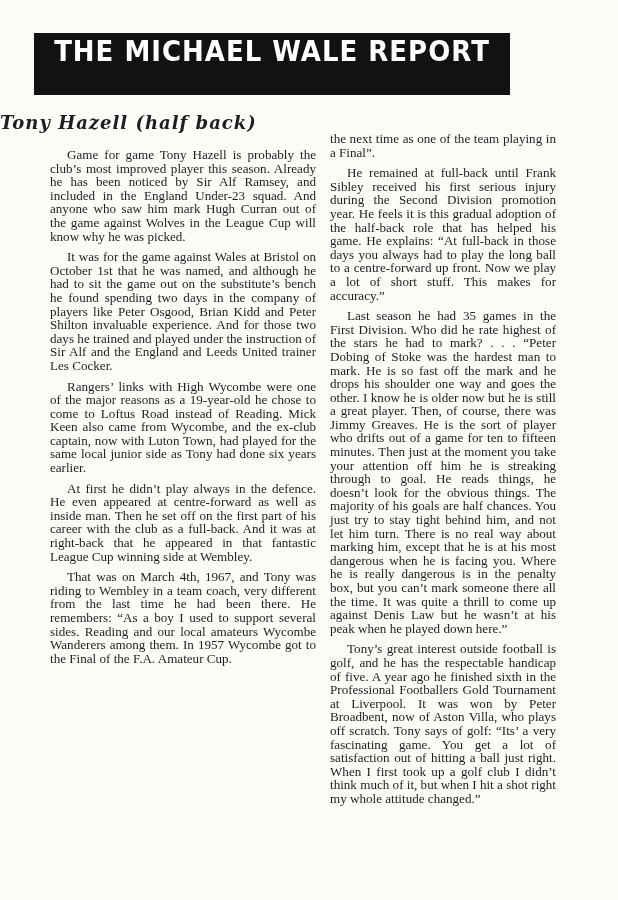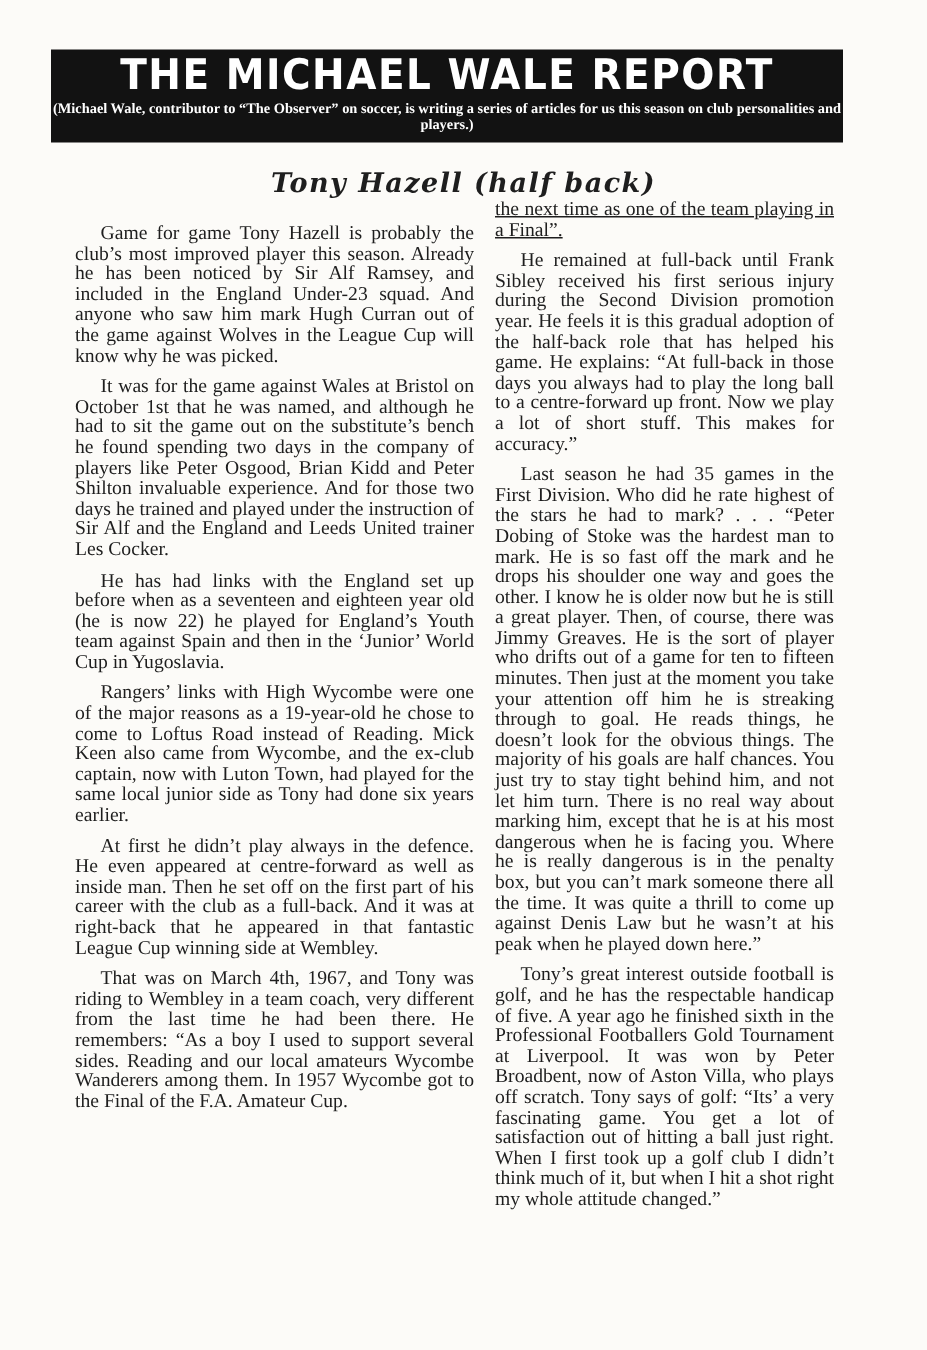--- a/index.html
+++ b/index.html
@@ -4,21 +4,21 @@
 <style>
   html, body { margin: 0; padding: 0; }
   body {
     width: 618px; height: 900px; overflow: hidden;
     background: #fcfbf8;
     font-family: "Liberation Serif", "DejaVu Serif", serif;
     color: #1e1e1e;
     position: relative;
   }
   .banner {
-    position: absolute; left: 34px; top: 33px; width: 528px; height: 62px;
+    position: absolute; left: 34px; top: 33px; width: 476px; height: 62px;
     background: #121212;
     color: #fff;
     text-align: center;
     box-sizing: border-box;
   }
   .banner-title {
     font-family: "DejaVu Sans", sans-serif;
     font-weight: bold;
     font-size: 26px;
     letter-spacing: 1px;
@@ -28,52 +28,50 @@
   }
   .banner-sub {
     font-family: "Liberation Serif", serif;
     font-weight: bold;
     font-size: 9.6px;
     line-height: 11px;
     margin-top: 2px;
   }
   .headline {
     position: absolute; left: 0; top: 112px; width: 618px;
-    text-align: center;
+    text-align: left;
     font-family: "DejaVu Serif", serif;
     font-weight: bold; font-style: italic;
     font-size: 18px;
     letter-spacing: 1px;
   }
   .col {
     position: absolute; top: 136px;
     font-size: 13.1px;
     line-height: 13.6px;
     text-align: justify;
     hyphens: manual;
   }
   .col-left { left: 50px; width: 266px; top: 148px; }
   .col-right { left: 330px; width: 226px; top: 132px; }
   .col p { margin: 0 0 7px 0; text-indent: 17px; }
-  .col p.noindent { text-indent: 0; text-decoration: underline; }
+  .col p.noindent { text-indent: 0; }
 </style>
 </head>
 <body>
 
 <div class="banner">
   <div class="banner-title">THE MICHAEL WALE REPORT</div>
-  <div class="banner-sub">(Michael Wale, contributor to “The Observer” on soccer, is writing a series of articles for us this season on club personalities and players.)</div>
 </div>
 
 <div class="headline">Tony Hazell (half back)</div>
 
 <div class="col col-left">
   <p>Game for game Tony Hazell is probably the club’s most improved player this season. Already he has been noticed by Sir Alf Ramsey, and included in the England Under-23 squad. And anyone who saw him mark Hugh Curran out of the game against Wolves in the League Cup will know why he was picked.</p>
   <p>It was for the game against Wales at Bristol on October 1st that he was named, and although he had to sit the game out on the substitute’s bench he found spending two days in the company of players like Peter Osgood, Brian Kidd and Peter Shilton invaluable experience. And for those two days he trained and played under the instruction of Sir Alf and the England and Leeds United trainer Les Cocker.</p>
-  <p>He has had links with the England set up before when as a seventeen and eighteen year old (he is now 22) he played for England’s Youth team against Spain and then in the ‘Junior’ World Cup in Yugoslavia.</p>
   <p>Rangers’ links with High Wycombe were one of the major reasons as a 19-year-old he chose to come to Loftus Road instead of Reading. Mick Keen also came from Wycombe, and the ex-club captain, now with Luton Town, had played for the same local junior side as Tony had done six years earlier.</p>
   <p>At first he didn’t play always in the defence. He even appeared at centre-forward as well as inside man. Then he set off on the first part of his career with the club as a full-back. And it was at right-back that he appeared in that fantastic League Cup winning side at Wembley.</p>
   <p>That was on March 4th, 1967, and Tony was riding to Wembley in a team coach, very different from the last time he had been there. He remembers: “As a boy I used to support several sides. Reading and our local amateurs Wycombe Wanderers among them. In 1957 Wycombe got to the Final of the F.A. Amateur Cup.</p>
 </div>
 
 <div class="col col-right">
   <p class="noindent">the next time as one of the team playing in a Final”.</p>
   <p>He remained at full-back until Frank Sibley received his first serious injury during the Second Division promotion year. He feels it is this gradual adoption of the half-back role that has helped his game. He explains: “At full-back in those days you always had to play the long ball to a centre-forward up front. Now we play a lot of short stuff. This makes for accuracy.”</p>
   <p>Last season he had 35 games in the First Division. Who did he rate highest of the stars he had to mark? . . . “Peter Dobing of Stoke was the hardest man to mark. He is so fast off the mark and he drops his shoulder one way and goes the other. I know he is older now but he is still a great player. Then, of course, there was Jimmy Greaves. He is the sort of player who drifts out of a game for ten to fifteen minutes. Then just at the moment you take your attention off him he is streaking through to goal. He reads things, he doesn’t look for the obvious things. The majority of his goals are half chances. You just try to stay tight behind him, and not let him turn. There is no real way about marking him, except that he is at his most dangerous when he is facing you. Where he is really dangerous is in the penalty box, but you can’t mark someone there all the time. It was quite a thrill to come up against Denis Law but he wasn’t at his peak when he played down here.”</p>
   <p>Tony’s great interest outside football is golf, and he has the respectable handicap of five. A year ago he finished sixth in the Professional Footballers Gold Tournament at Liverpool. It was won by Peter Broadbent, now of Aston Villa, who plays off scratch. Tony says of golf: “Its’ a very fascinating game. You get a lot of satisfaction out of hitting a ball just right. When I first took up a golf club I didn’t think much of it, but when I hit a shot right my whole attitude changed.”</p>

